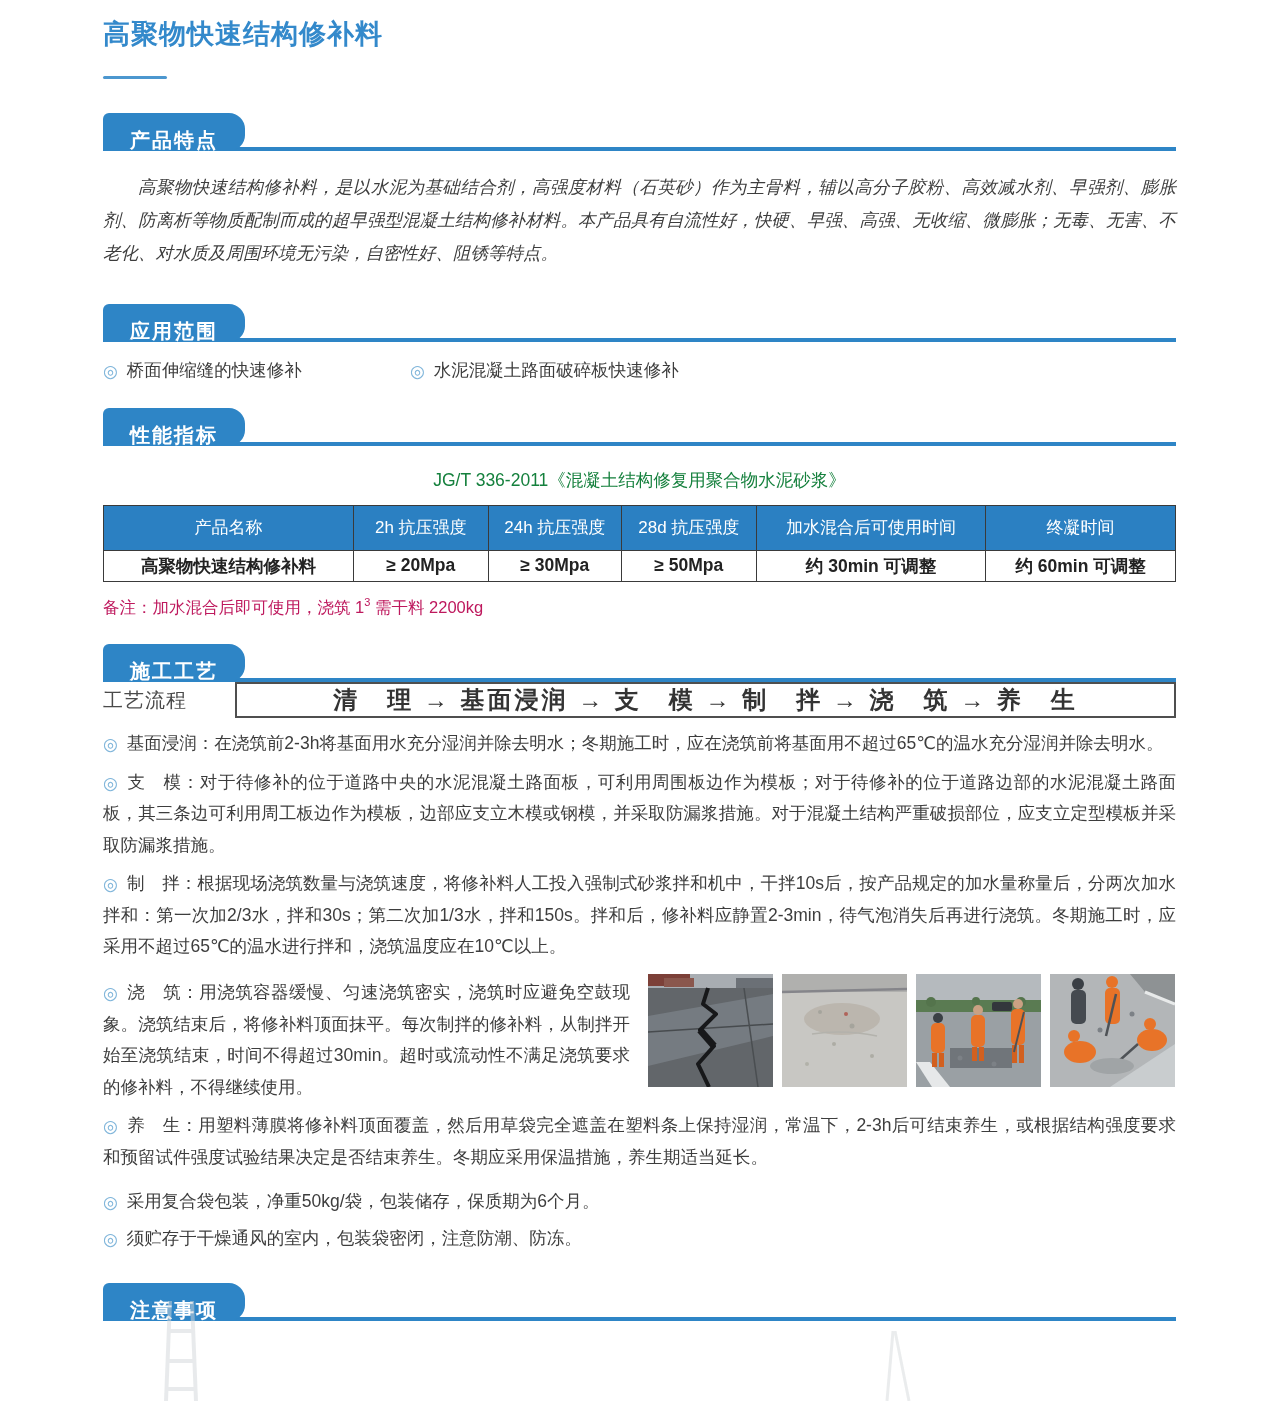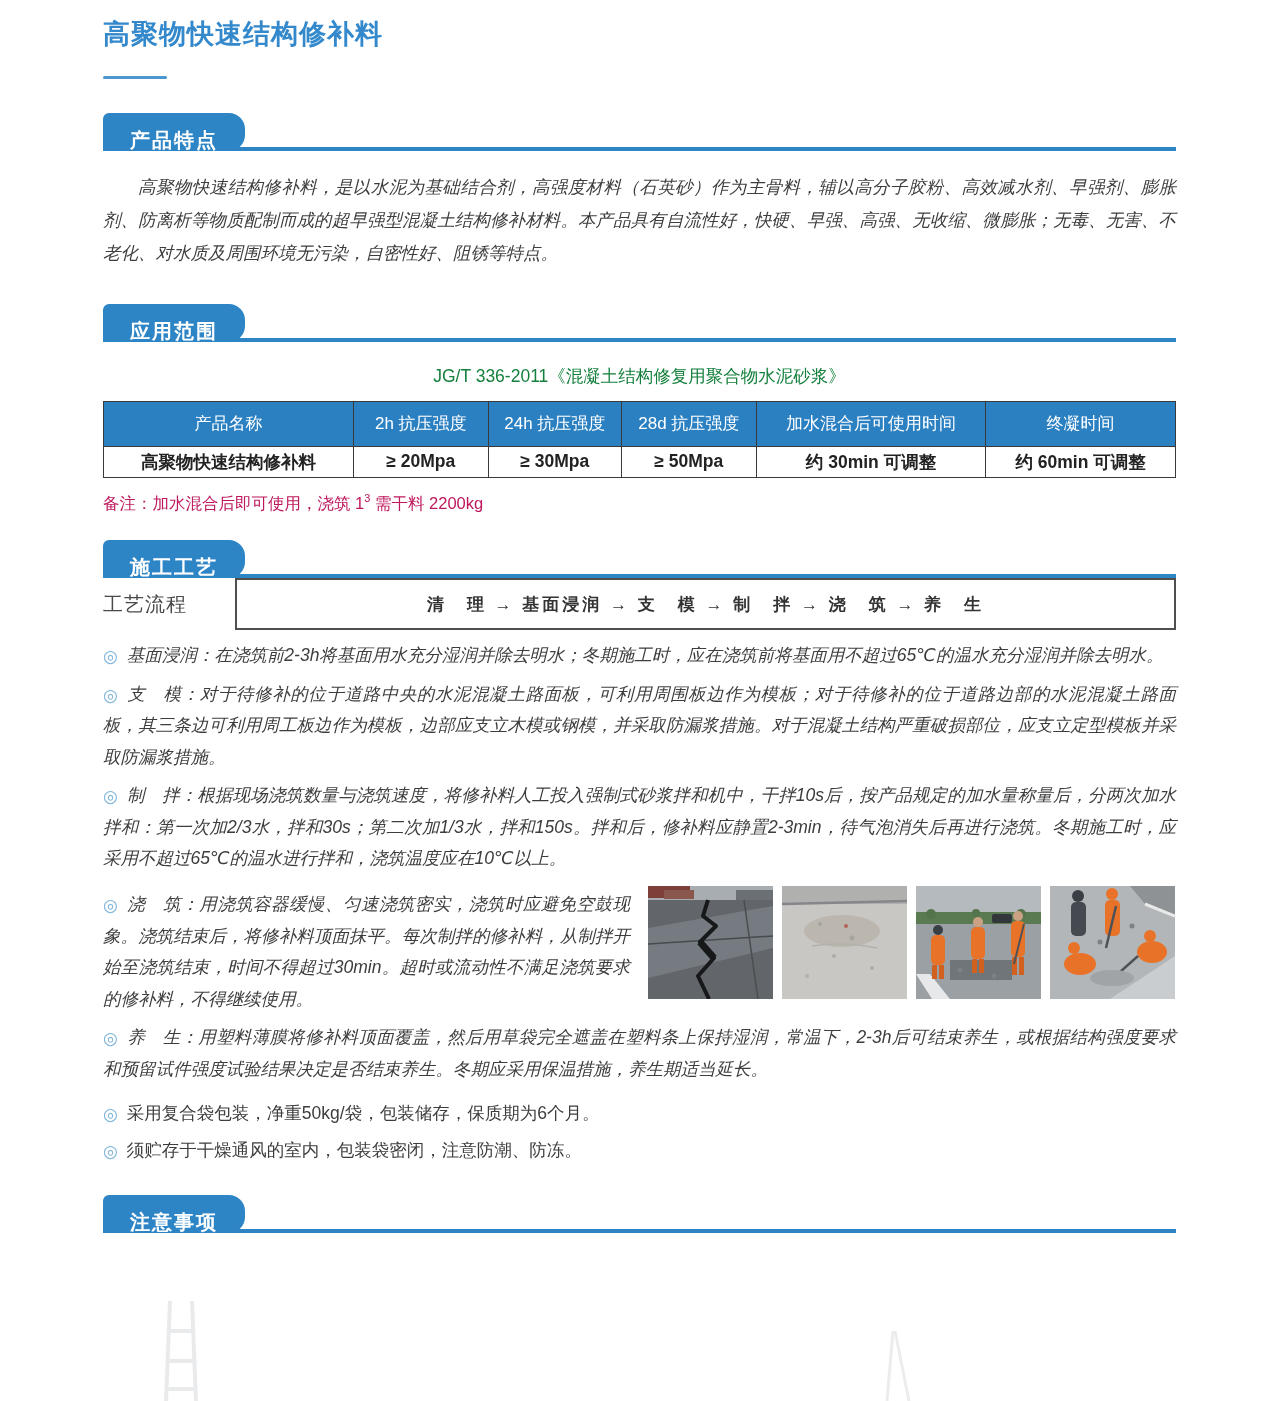--- a/index.html
+++ b/index.html
@@ -106,32 +106,31 @@
     margin-top:14px;font-size:16.5px;color:#be185d;
   }
   .table-note sup{font-size:11px;}
 
   
   .flow-row{display:flex;align-items:center;margin-top:0;}
   .flow-label{
     width:132px;font-size:20px;color:#4a4a4a;letter-spacing:1px;
   }
   .flow-box{
-    flex:1;height:52px;
+    flex:1;height:36px;
     border:2px solid #4f4f4f;
     display:flex;align-items:center;justify-content:center;
-    font-size:17px;font-weight:bold;color:#333333;
+    font-size:24px;font-weight:bold;color:#333333;
     letter-spacing:3px;
   }
   .steps{margin-top:10px;}
   .step{
     font-size:17.5px;line-height:1.8;
     text-align:justify;color:#3d3d3d;
     margin-top:7px;
-    font-style:italic;
   }
   .step4-row{display:flex;gap:18px;margin-top:7px;align-items:flex-start;}
   .step4-text{flex:1;}
   .photo-strip{
     width:528px;display:flex;gap:9px;margin-top:4px;flex:none;
   }
   .photo{width:125px;height:113px;flex:none;}
   .photo svg{display:block;width:125px;height:113px;}
 
   
@@ -162,21 +161,32 @@
     <div class="title-dash"></div>
 
     <div class="sec-head mt-sec">
       <span class="sec-tab">产品特点</span>
     </div>
     <p class="para">高聚物快速结构修补料，是以水泥为基础结合剂，高强度材料（石英砂）作为主骨料，辅以高分子胶粉、高效减水剂、早强剂、膨胀剂、防离析等物质配制而成的超早强型混凝土结构修补材料。本产品具有自流性好，快硬、早强、高强、无收缩、微膨胀；无毒、无害、不老化、对水质及周围环境无污染，自密性好、阻锈等特点。</p>
 
     <div class="sec-head mt-sec">
       <span class="sec-tab">应用范围</span>
     </div>
-
+    <div class="app-row">
+      <div class="app-item">
+        <span class="bullet">◎</span><span>桥面伸缩缝的快速修补</span>
+      </div>
+      <div class="app-item">
+        <span class="bullet">◎</span><span>水泥混凝土路面破碎板快速修补</span>
+      </div>
+    </div>
+
+    <div class="sec-head mt-sec-sm">
+      <span class="sec-tab">性能指标</span>
+    </div>
     <div class="std-caption">JG/T 336-2011《混凝土结构修复用聚合物水泥砂浆》</div>
     <table class="perf">
       <colgroup>
         <col class="col-name">
           <col class="col-2h">
           <col class="col-24h">
           <col class="col-28d">
           <col class="col-use">
           <col class="col-final">
       </colgroup>

